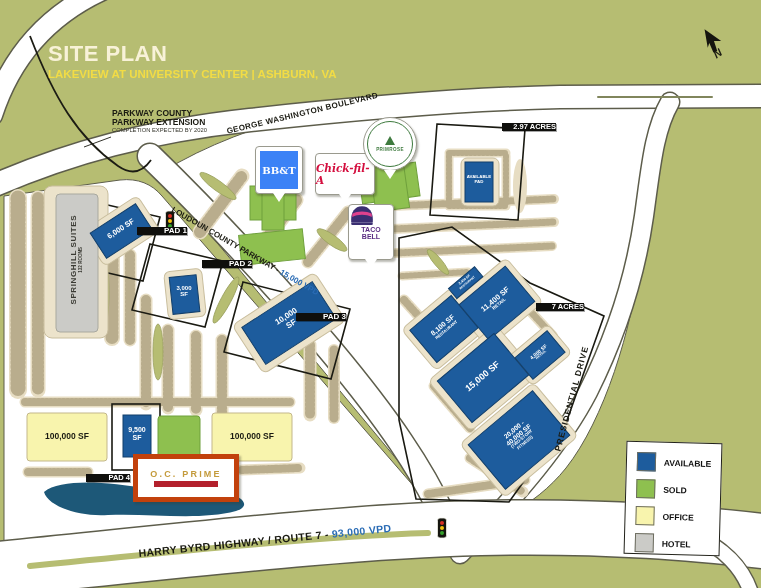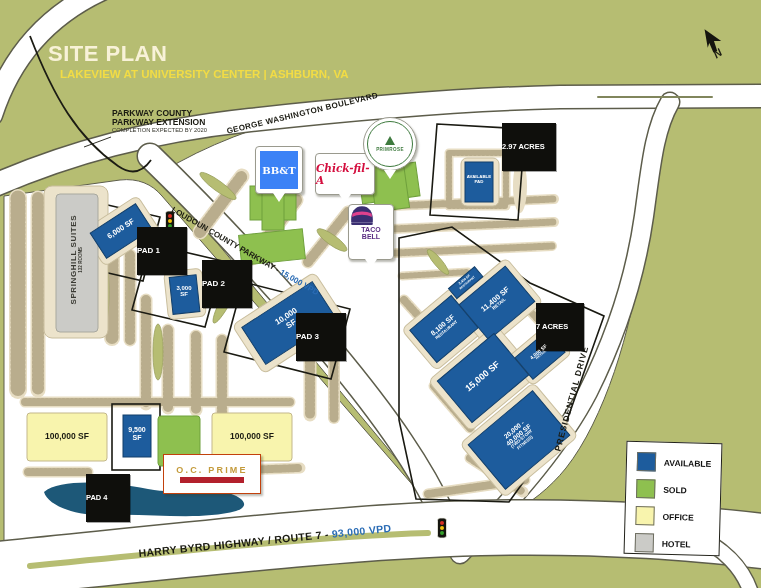--- a/index.html
+++ b/index.html
@@ -3,21 +3,21 @@
 <meta charset="utf-8">
 <style>
   html,body{margin:0;padding:0;background:#e8e8e8;}
   .map{position:relative;width:761px;height:588px;overflow:hidden;background:#b6bd72;
        font-family:"Liberation Sans",sans-serif;}
   .map svg{position:absolute;left:0;top:0;}
   .lbl{position:absolute;font-weight:bold;color:#1a1a12;white-space:nowrap;line-height:1.08;}
   .rot{transform-origin:left top;}
   .ctr{text-align:center;transform-origin:center center;}
   .blk{position:absolute;background:#0f0f0c;color:#fff;font-weight:bold;
-       text-align:left;line-height:1;padding:20px 0;box-shadow:1px 1px 0 rgba(0,0,0,.35);}
+       text-align:right;line-height:1;padding:0 0;box-shadow:1px 1px 0 rgba(0,0,0,.35);}
   .wht{color:#fff;}
   .vpd{color:#2a6cb5;}
   .bubble{position:absolute;background:#fff;border:1px solid #9a9a8e;border-radius:4px;
        box-shadow:1.5px 2px 2px rgba(60,60,40,.35);display:flex;align-items:center;
        justify-content:center;flex-direction:column;}
   .bubble:after{content:"";position:absolute;left:50%;bottom:-9px;margin-left:-6px;
        border:6px solid transparent;border-top:9px solid #fff;border-bottom:none;}
   .legend{position:absolute;left:625px;top:442px;width:96px;height:113px;background:#fff;
        border:1.6px solid #22221a;transform:rotate(1.5deg);padding:10px 0 0 10px;box-sizing:border-box;}
   .legrow{display:flex;align-items:center;margin-bottom:8px;}
@@ -196,21 +196,21 @@
         <circle cx="0" cy="0" r="2" fill="#f4c20d"></circle>
         <circle cx="0" cy="5" r="2" fill="#34a12b"></circle>
   </g>
 
   <g transform="translate(712,40) rotate(-35)">
     <path d="M 0,-13 L 7,6 L 1,2 L -2,12 L -6,11 L -4,1 L -8,4 Z" fill="#15150f"></path>
   </g>
 </svg>
 
 <div class="lbl" style="left:48px;top:42px;font-size:22px;letter-spacing:.5px;color:#f8f2d8;">SITE PLAN</div>
-<div class="lbl" style="left:60px;top:68px;font-size:11.5px;color:#f2dc45;">LAKEVIEW AT UNIVERSITY CENTER | ASHBURN, VA</div>
+<div class="lbl" style="left:48px;top:68px;font-size:11.5px;color:#f2dc45;">LAKEVIEW AT UNIVERSITY CENTER | ASHBURN, VA</div>
 
 <div class="lbl" style="left:112px;top:109px;font-size:8.5px;">
   <div>PARKWAY COUNTY</div>
   <div>PARKWAY EXTENSION</div>
   <div style="font-size:5.8px;font-weight:normal;color:#33332a;">COMPLETION EXPECTED BY 2020</div>
 </div>
 <div class="lbl rot" style="left:226px;top:128px;font-size:8px;letter-spacing:.4px;transform:rotate(-13.5deg);">GEORGE WASHINGTON BOULEVARD</div>
 <div class="lbl rot" style="left:174px;top:206px;font-size:8px;transform:rotate(30deg);">
   <span>LOUDOUN COUNTY PARKWAY - </span><span class="vpd">15,000 VPD</span>
 </div>
@@ -291,21 +291,21 @@
   <svg width="26" height="22" viewBox="0 0 24 20">
     <path d="M12,1 C19,1 22,7 22,13 L22,16 L2,16 L2,13 C2,7 5,1 12,1 Z" fill="#3b2f72"></path>
     <path d="M3,8 C8,5 16,5 21,8 L21,11 C16,8 8,8 3,11 Z" fill="#e0418d"></path>
     <rect x="2" y="16" width="20" height="2.4" rx="1.2" fill="#3b2f72"></rect>
   </svg>
   <div class="ctr" style="font-weight:bold;color:#5b2d83;font-size:7px;line-height:1.05;margin-top:2px;">
     <div>TACO</div>
     <div>BELL</div>
   </div>
 </div>
-<div style="position:absolute;left:163px;top:454px;width:96px;height:38px;background:#fff;border:1px solid #c2410c;
+<div style="position:absolute;left:133px;top:454px;width:96px;height:38px;background:#fff;border:5px solid #c2410c;
             box-shadow:1.5px 2px 2px rgba(60,60,40,.35);display:flex;flex-direction:column;align-items:center;justify-content:center;">
   <div style="font-weight:bold;font-size:9px;letter-spacing:2.2px;color:#c49b3c;">O.C. PRIME</div>
   <div style="width:64px;height:6px;background:#b3202c;margin-top:2px;"></div>
 </div>
 
 <div class="lbl" style="left:714px;top:48px;font-size:11px;font-style:italic;transform:rotate(-35deg);">N</div>
 
 <div class="legend">
   <div class="legrow">
     <div class="swatch" style="background: rgb(29, 92, 157);"></div>

